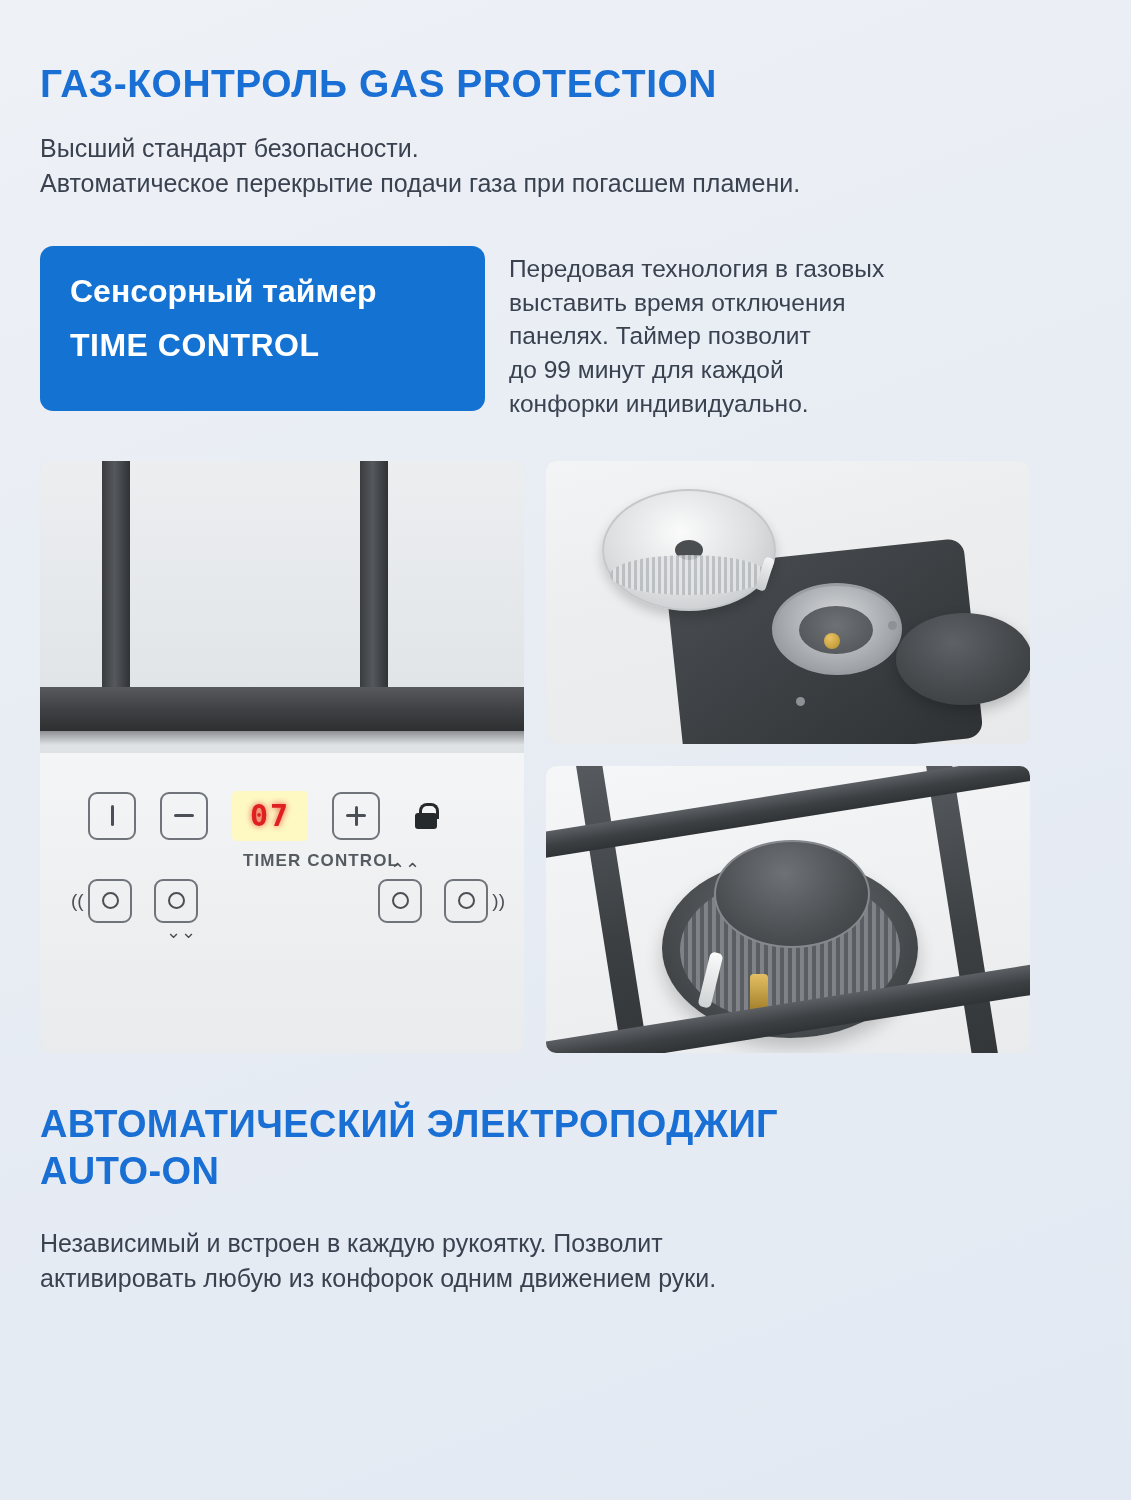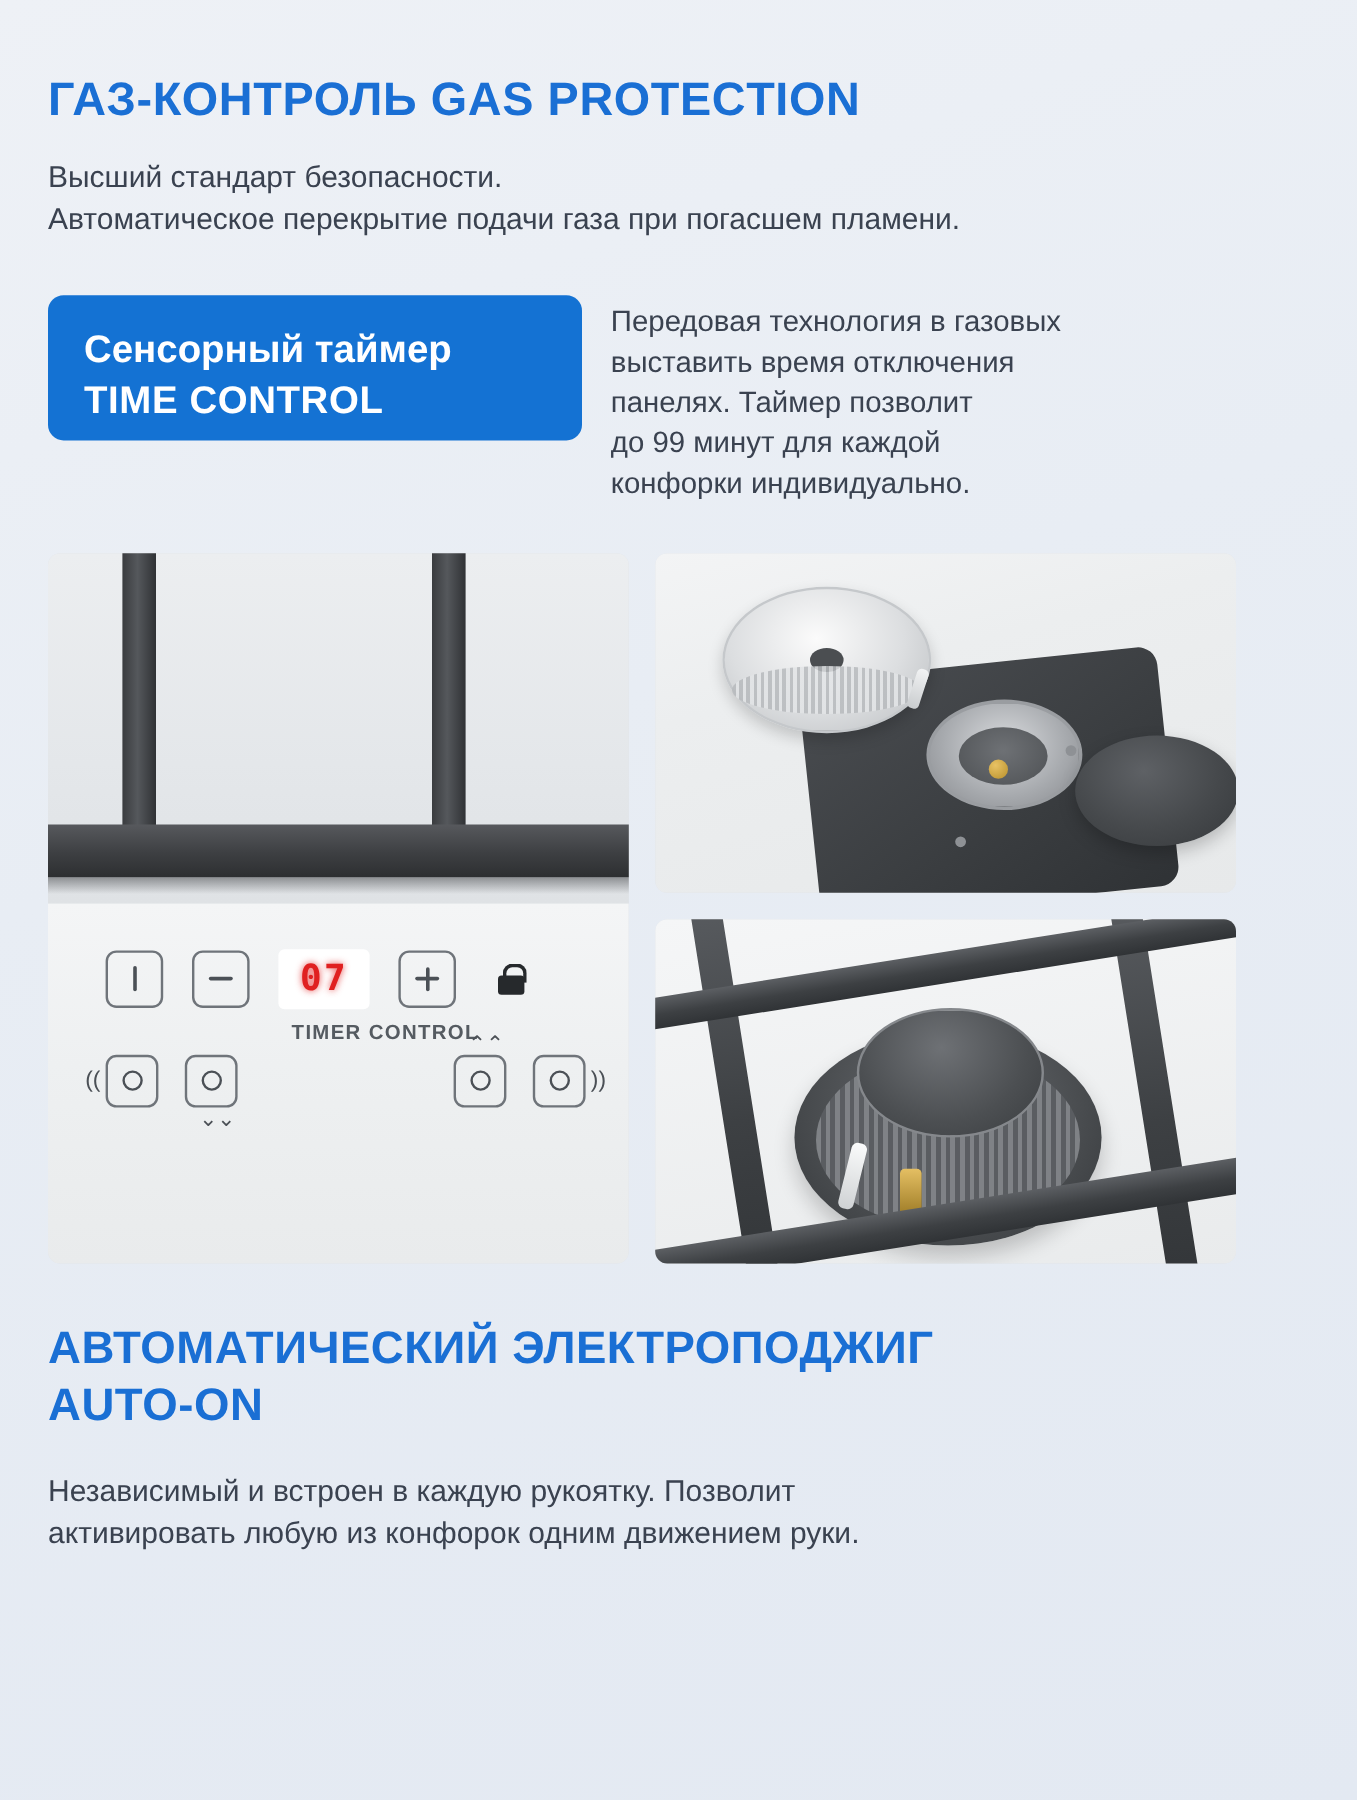--- a/index.html
+++ b/index.html
@@ -44,39 +44,39 @@
   
   .mid {
     display: flex;
     margin-top: 44px;
     gap: 24px;
     align-items: flex-start;
   }
   .badge {
     background: #1472d3;
     border-radius: 13px;
-    padding: 26px 30px 14px 30px;
+    padding: 26px 30px 46px 30px;
     width: 445px;
     box-sizing: border-box;
     color: #fff;
     flex: none;
   }
   .badge .l1 {
     font-size: 32px;
     font-weight: bold;
     line-height: 1.2;
     display: block;
   }
   .badge .l2 {
     font-size: 32px;
     font-weight: bold;
     letter-spacing: 0.5px;
     line-height: 1.2;
     display: block;
-    margin-top: 4px;
+    margin-top: 16px;
   }
   .mid-text {
     font-size: 24.5px;
     line-height: 1.38;
     color: #3a4250;
     padding-top: 6px;
   }
   .mid-text .line { display: block; }
 
   
@@ -151,21 +151,21 @@
     position: relative; width: 22px; height: 26px;
   }
   .lock .body { position:absolute; bottom:0; left:0; width:22px; height:16px; background:#26292c; border-radius:3px; }
   .lock .shackle{
     position:absolute; top:0; left:4px; width:14px; height:13px;
     border:3.5px solid #26292c; border-bottom:none;
     border-radius: 8px 8px 0 0;
   }
   .display {
     width: 76px; height: 50px;
-    background: #ffffff;
+    background: #fef9c3;
     border-radius: 5px;
     display: flex; align-items: center; justify-content: center;
     position: relative;
   }
   .display .digits {
     font-family: "DejaVu Sans Mono", monospace;
     font-size: 30px;
     font-weight: bold;
     color: #e02020;
     letter-spacing: 2px;

